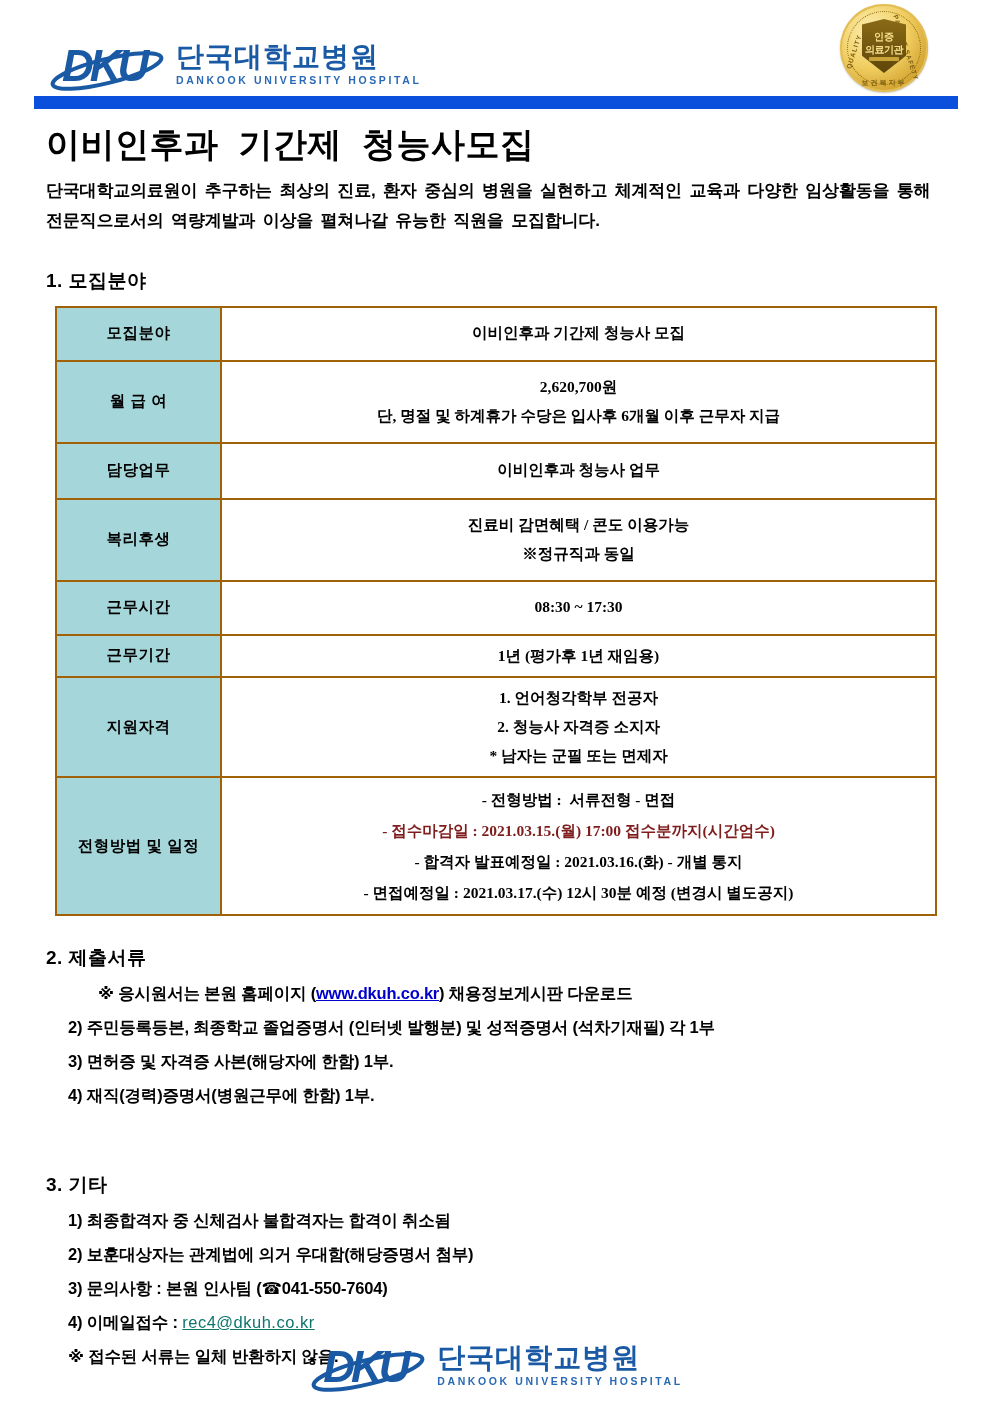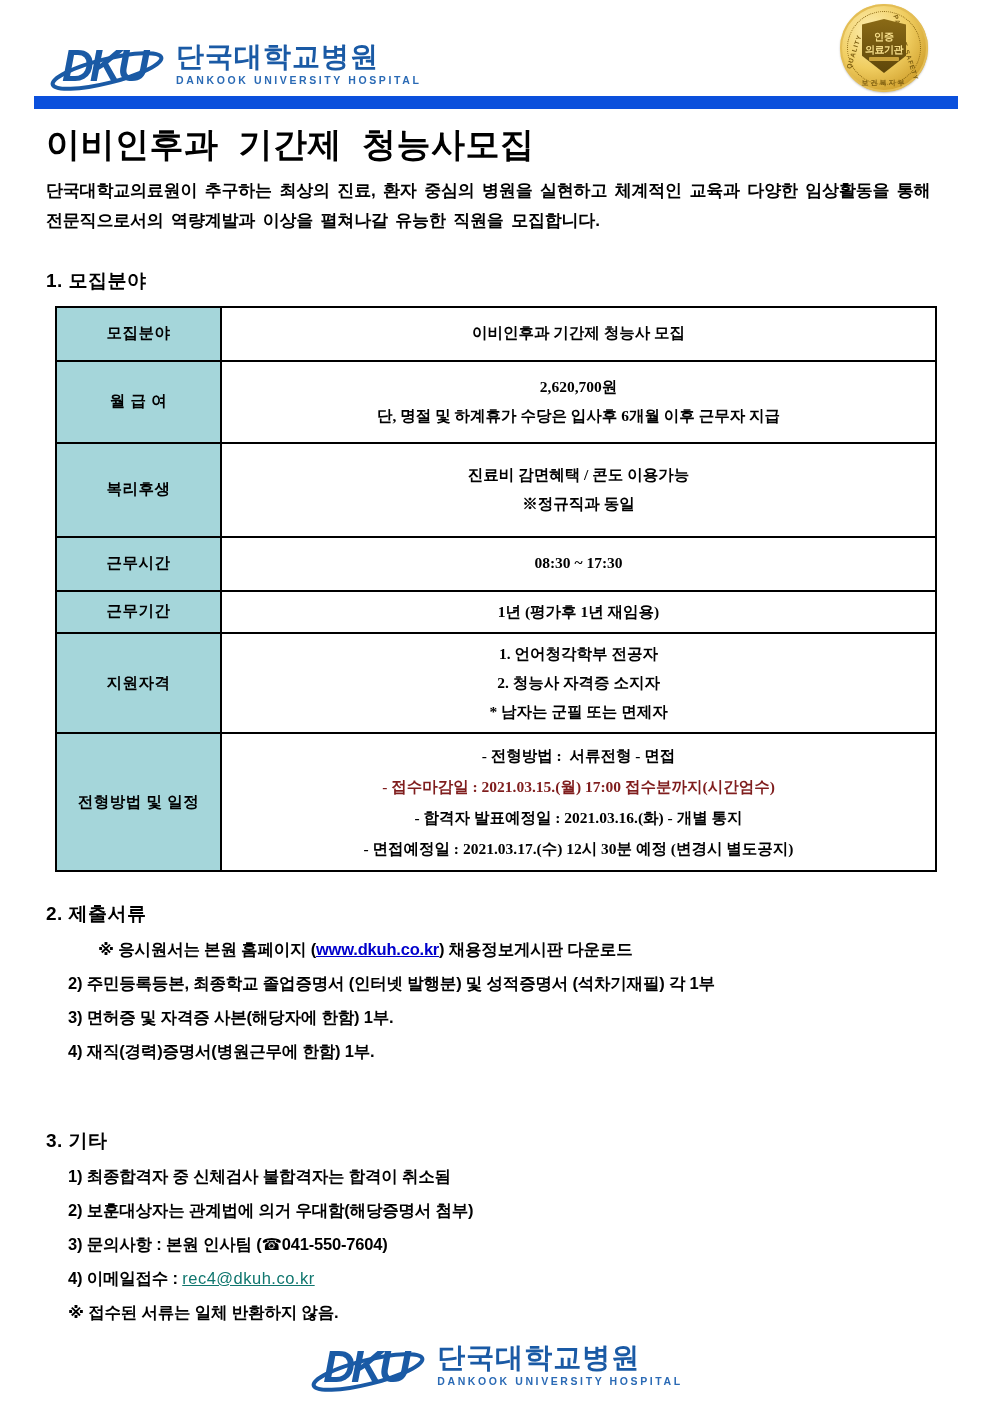--- a/index.html
+++ b/index.html
@@ -59,29 +59,29 @@
   }
   .intro { font-size:17px; font-weight:700; line-height:1.78; word-spacing:3px; letter-spacing:-0.2px; }
 
   .section-heading { font-size:19px; font-weight:700; letter-spacing:0.5px; }
   .h-recruit { margin-top:31px; }
   .h-docs { margin-top:29px; }
   .h-etc { margin-top:60px; }
 
   
   table.recruit { border-collapse:collapse; width:882px; margin:12px 0 0 9px; }
-  table.recruit th, table.recruit td { border:2px solid #000000; }
+  table.recruit th, table.recruit td { border:2px solid #a16207; }
   table.recruit th {
     width:165px; background:#a5d6da; font-size:15.5px; font-weight:700;
     text-align:center; letter-spacing:0.5px;
   }
   table.recruit td { font-size:15.5px; font-weight:600; text-align:center; padding:6px 10px; }
   .cell-line { line-height:1.85;font-family:Liberation Serif, serif; }
   tr.r1 { height:54px; } tr.r2 { height:82px; } tr.r3 { height:56px; }
-  tr.r4 { height:94px; } tr.r5 { height:54px; } tr.r6 { height:42px; }
+  tr.r4 { height:82px; } tr.r5 { height:54px; } tr.r6 { height:42px; }
   tr.r7 { height:90px; } tr.r8 { height:120px; }
   td.left-cell { text-align:left; padding-left:44px; }
   td.left-cell .cell-line { white-space:pre-wrap; line-height:2.0; }
   .red-line { color:#7f1d1d; }
 
   
   .doc-list, .etc-list { margin-top:6px; font-size:16.5px; font-weight:700; }
   .doc-list .line, .etc-list .line { line-height:2.05; padding-left:22px; letter-spacing:-0.2px; }
   .line.indent2 { padding-left:52px; }
   a.doc-link { color:#0000cc; font-weight:700; text-decoration:underline; }
@@ -136,20 +136,26 @@
           <div class="cell-line">이비인후과 기간제 청능사 모집</div>
         </td>
       </tr>
       <tr class="r2">
         <th>월 급 여</th>
         <td>
           <div class="cell-line">2,620,700원</div>
           <div class="cell-line">단, 명절 및 하계휴가 수당은 입사후 6개월 이후 근무자 지급</div>
         </td>
       </tr>
+      <tr class="r3">
+        <th>담당업무</th>
+        <td>
+          <div class="cell-line">이비인후과 청능사 업무</div>
+        </td>
+      </tr>
       <tr class="r4">
         <th>복리후생</th>
         <td>
           <div class="cell-line">진료비 감면혜택 / 콘도 이용가능</div>
           <div class="cell-line">※정규직과 동일</div>
         </td>
       </tr>
       <tr class="r5">
         <th>근무시간</th>
         <td>

